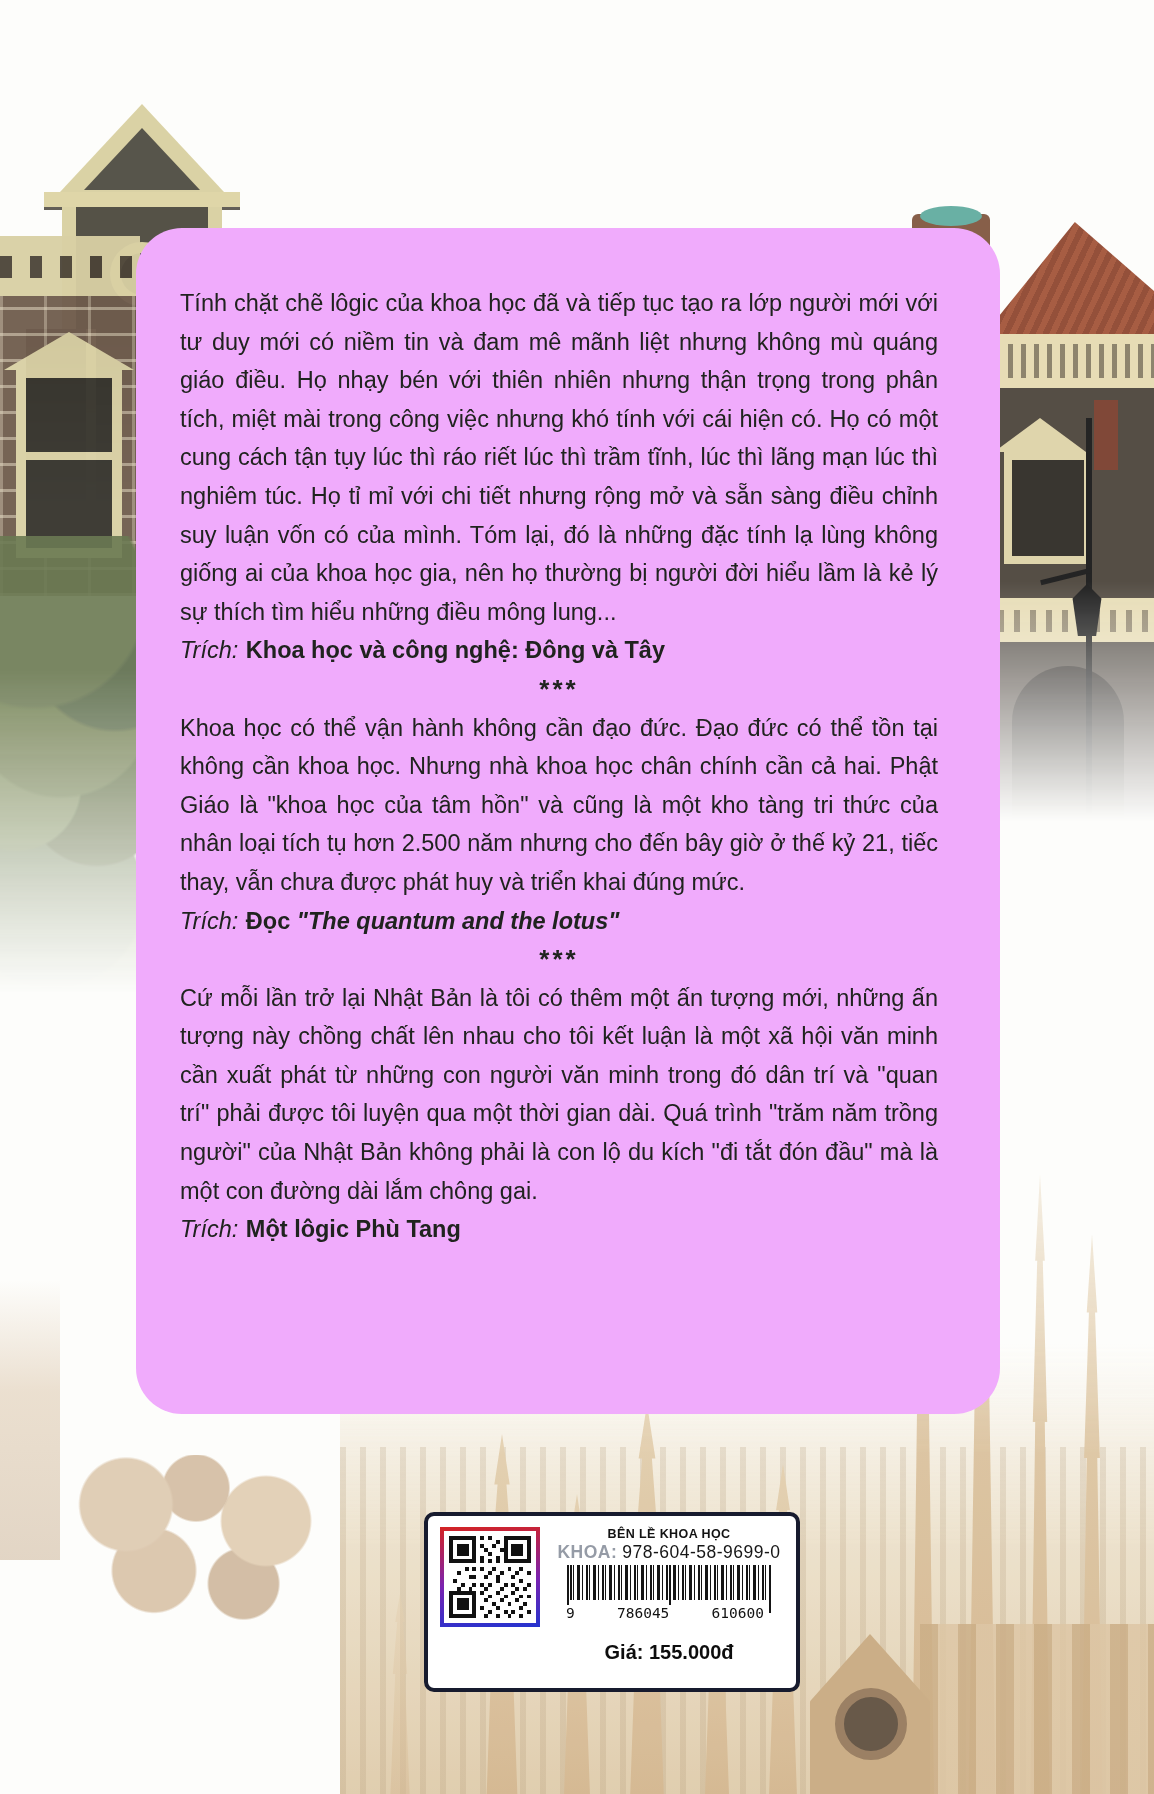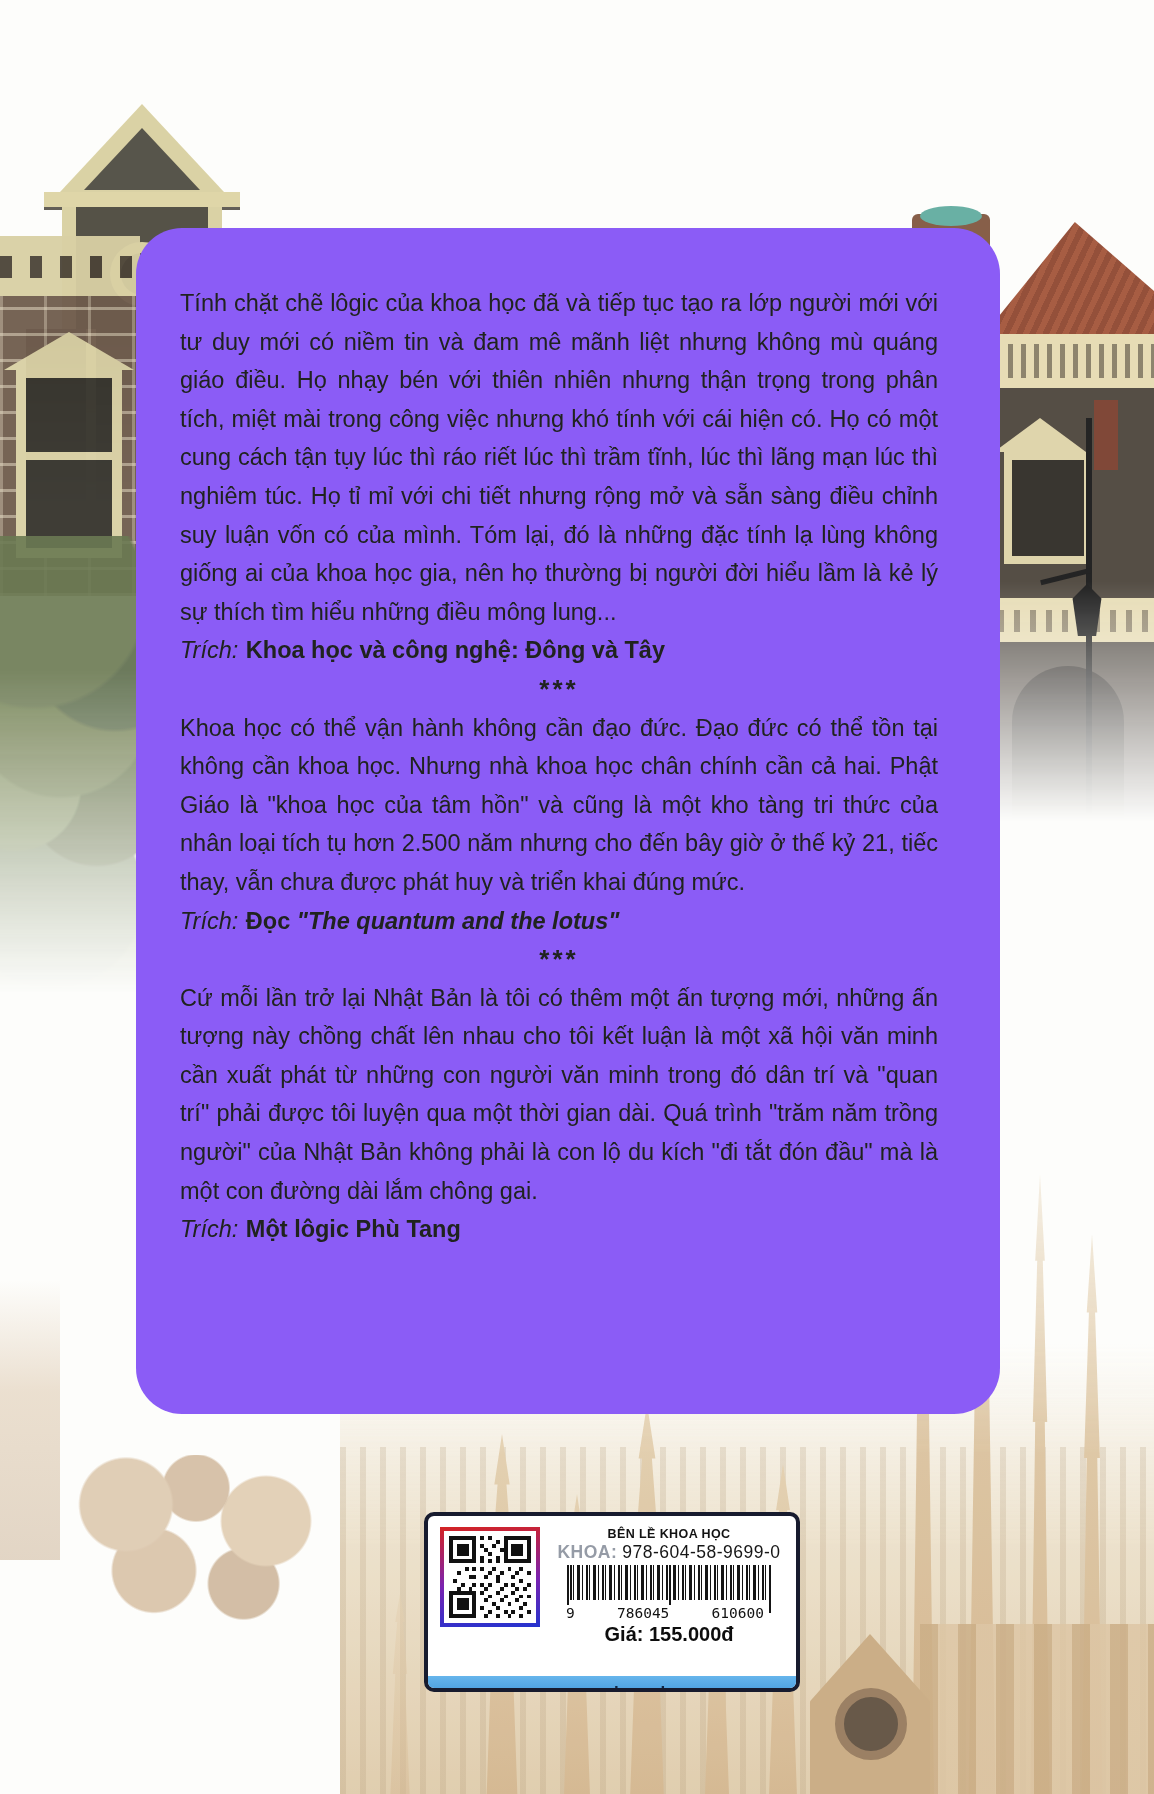--- a/index.html
+++ b/index.html
@@ -95,21 +95,21 @@
   .rubble{position:absolute;left:70px;top:1455px;width:280px;height:165px;opacity:.55;
     background:
       radial-gradient(circle at 20% 30%,#c9a87f 0 18%,transparent 19%),
       radial-gradient(circle at 45% 20%,#b99368 0 16%,transparent 17%),
       radial-gradient(circle at 70% 40%,#cfae83 0 20%,transparent 21%),
       radial-gradient(circle at 30% 70%,#c29d72 0 18%,transparent 19%),
       radial-gradient(circle at 62% 78%,#b18c61 0 16%,transparent 17%);}
   .rubble2{position:absolute;left:0;top:1280px;width:60px;height:280px;opacity:.35;
     background:linear-gradient(180deg,transparent,#c9a87f 40%,#b18c61);}
   
-  .panel{position:absolute;left:136px;top:228px;width:864px;height:1186px;background:#8b5cf6;border-radius:46px;}
+  .panel{position:absolute;left:136px;top:228px;width:864px;height:1186px;background:#f0abfc;border-radius:46px;}
   .copy{position:absolute;left:0;top:0;width:100%;box-sizing:border-box;padding:56px 62px 0 44px;
     font-size:23.5px;line-height:38.6px;color:#20231f;text-align:justify;}
   .copy p{margin:0;}
   .attr{font-weight:700;}
   .attr .pfx{font-style:italic;font-weight:400;margin-right:.32em;}
   .attr .lead{margin-right:.28em;}
   .attr .ital{font-style:italic;}
   .stars{text-align:center;font-weight:700;font-size:26px;letter-spacing:3px;}
   
   .label-box{position:absolute;left:424px;top:1512px;width:368px;height:172px;background:#fff;
@@ -125,21 +125,21 @@
   .isbn-line .lab{color:#959ba6;font-weight:600;letter-spacing:.5px;}
   .isbn-line .val{color:#161616;font-weight:400;letter-spacing:.5px;}
   .barcode{position:relative;width:212px;height:56px;margin-top:2px;flex:0 0 auto;}
   .barcode .bars{position:absolute;left:7px;right:7px;top:0;height:35px;
     background:repeating-linear-gradient(90deg,#151515 0 2px,#fff 2px 3px,#151515 3px 4px,#fff 4px 7px,#151515 7px 10px,#fff 10px 12px,#151515 12px 13px,#fff 13px 16px);}
   .barcode .guard{position:absolute;top:0;width:2px;height:48px;background:#151515;}
   .barcode .g1{left:4px;} .barcode .g2{left:50%;} .barcode .g3{right:4px;}
   .bdigits{position:absolute;left:0;right:0;bottom:0;display:flex;justify-content:space-between;
     padding:0 8px 0 0;font-family:"DejaVu Sans Mono",monospace;font-size:14.5px;color:#111;}
   .bdigits span{background:#fff;padding:0 3px;}
-  .price{font-size:20px;font-weight:700;color:#0d0d0d;margin-top:2px;white-space:nowrap;}
+  .price{font-size:20px;font-weight:700;color:#0d0d0d;margin-top:20px;white-space:nowrap;}
   .web-bar{height:33px;flex:0 0 auto;background:linear-gradient(180deg,#66b5ec,#2f87cf);
     display:flex;align-items:center;justify-content:center;
     font-weight:700;font-size:17px;letter-spacing:4.5px;color:#0e2747;}
 </style>
 </head>
 <body>
 
 <div class="stage">
 
   <div class="bldgA fade-b">

